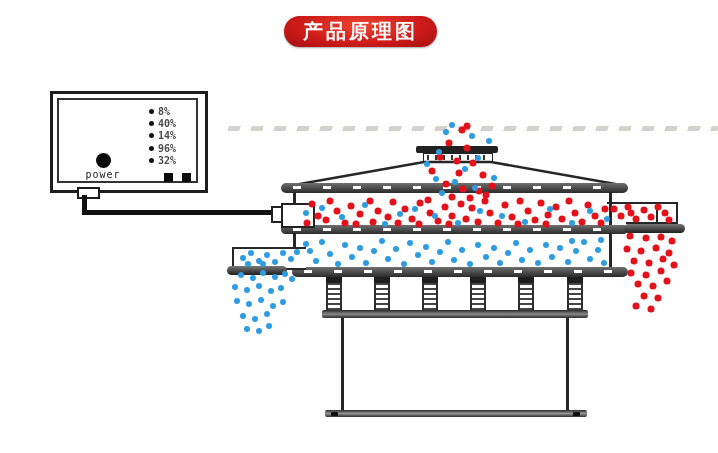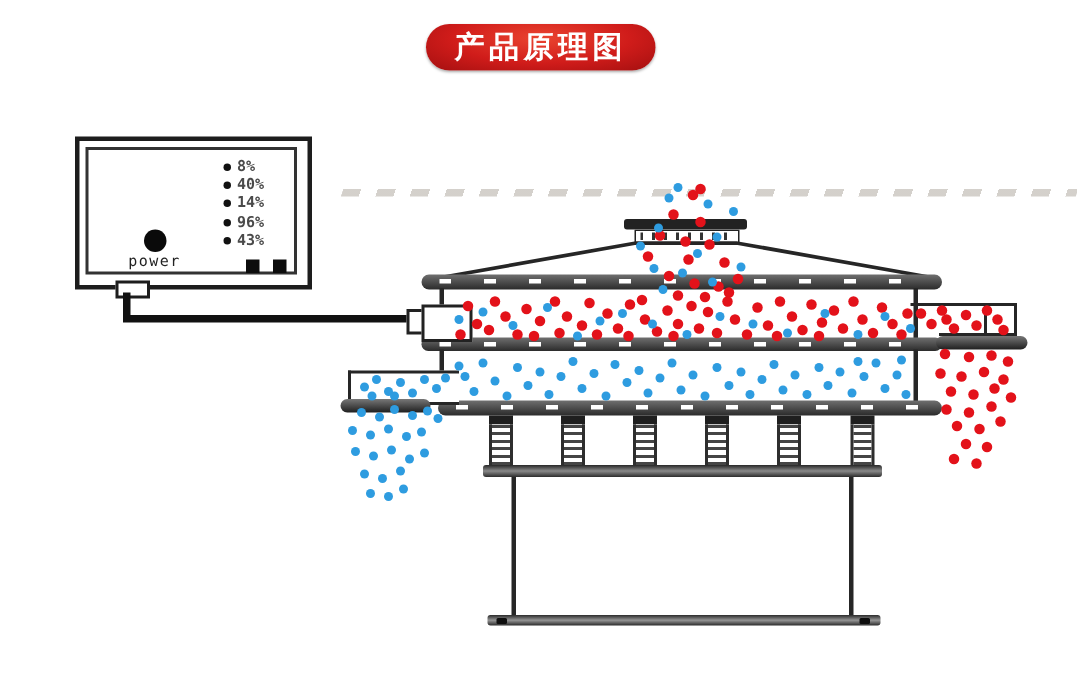--- a/index.html
+++ b/index.html
@@ -111,21 +111,21 @@
           <div class="level-row">
             <span class="bullet"></span>
             <span class="level-label">14%</span>
           </div>
           <div class="level-row">
             <span class="bullet"></span>
             <span class="level-label">96%</span>
           </div>
           <div class="level-row">
             <span class="bullet"></span>
-            <span class="level-label">43%</span>
+            <span class="level-label">32%</span>
           </div>
         </div>
       <div class="abs squares">
           <span class="ind-square"></span>
           <span class="ind-square"></span>
         </div>
     </div>
   </div>
 
   <div class="abs stub"></div>

